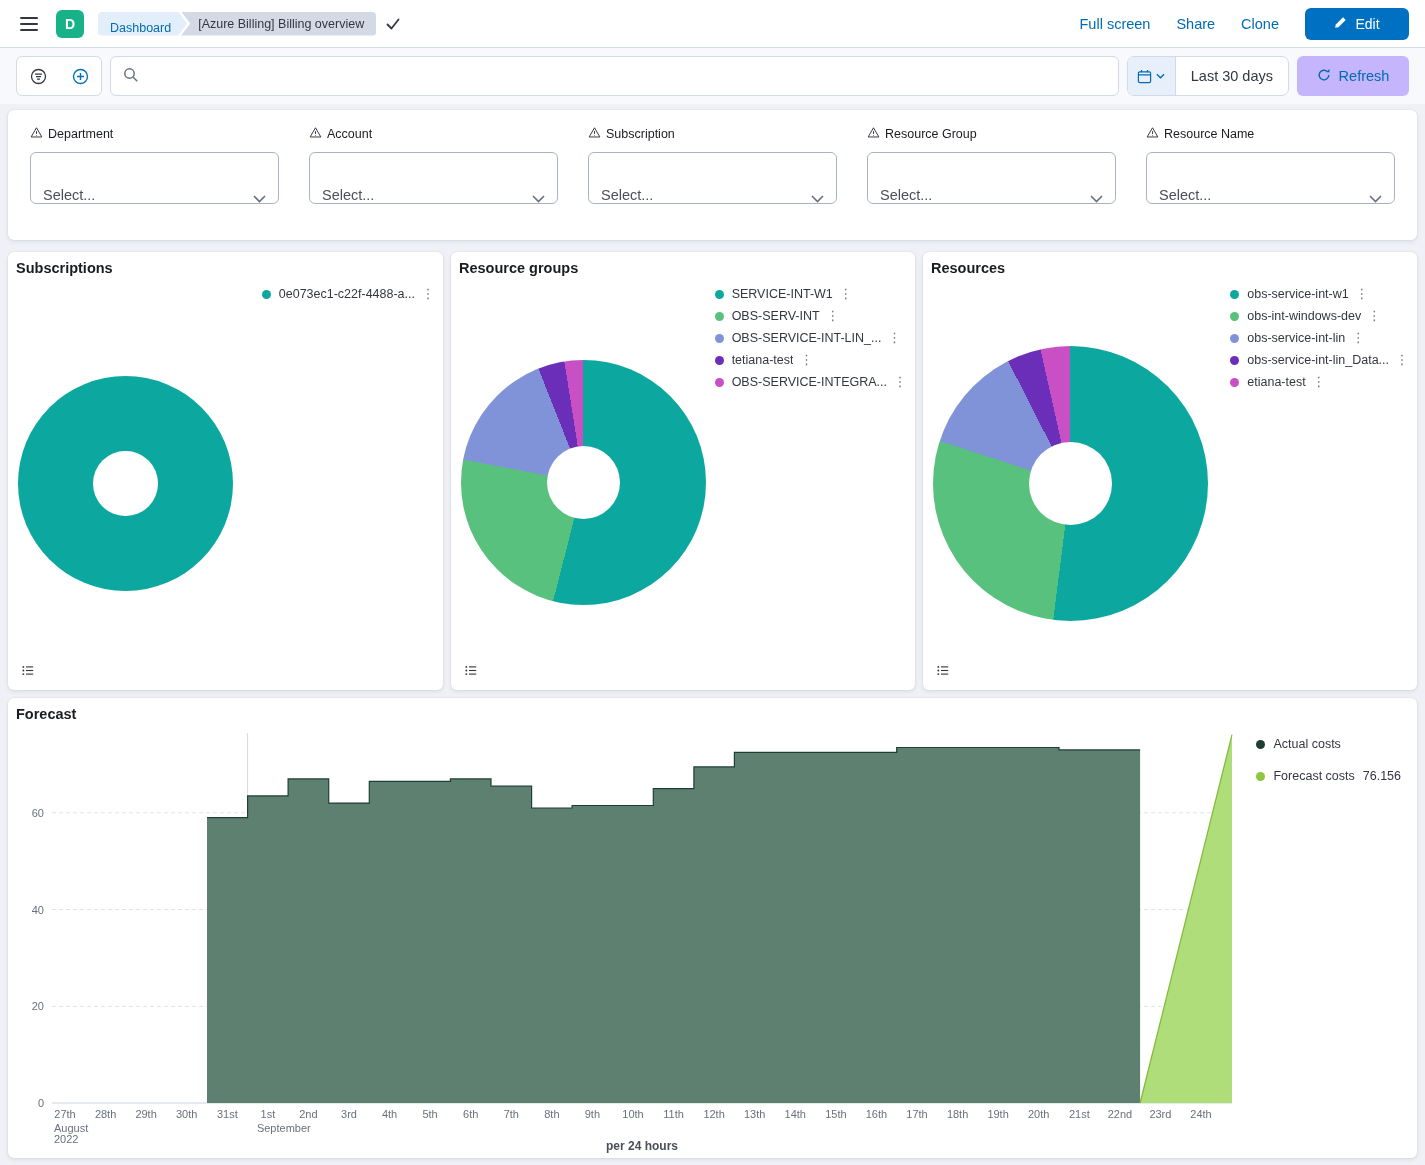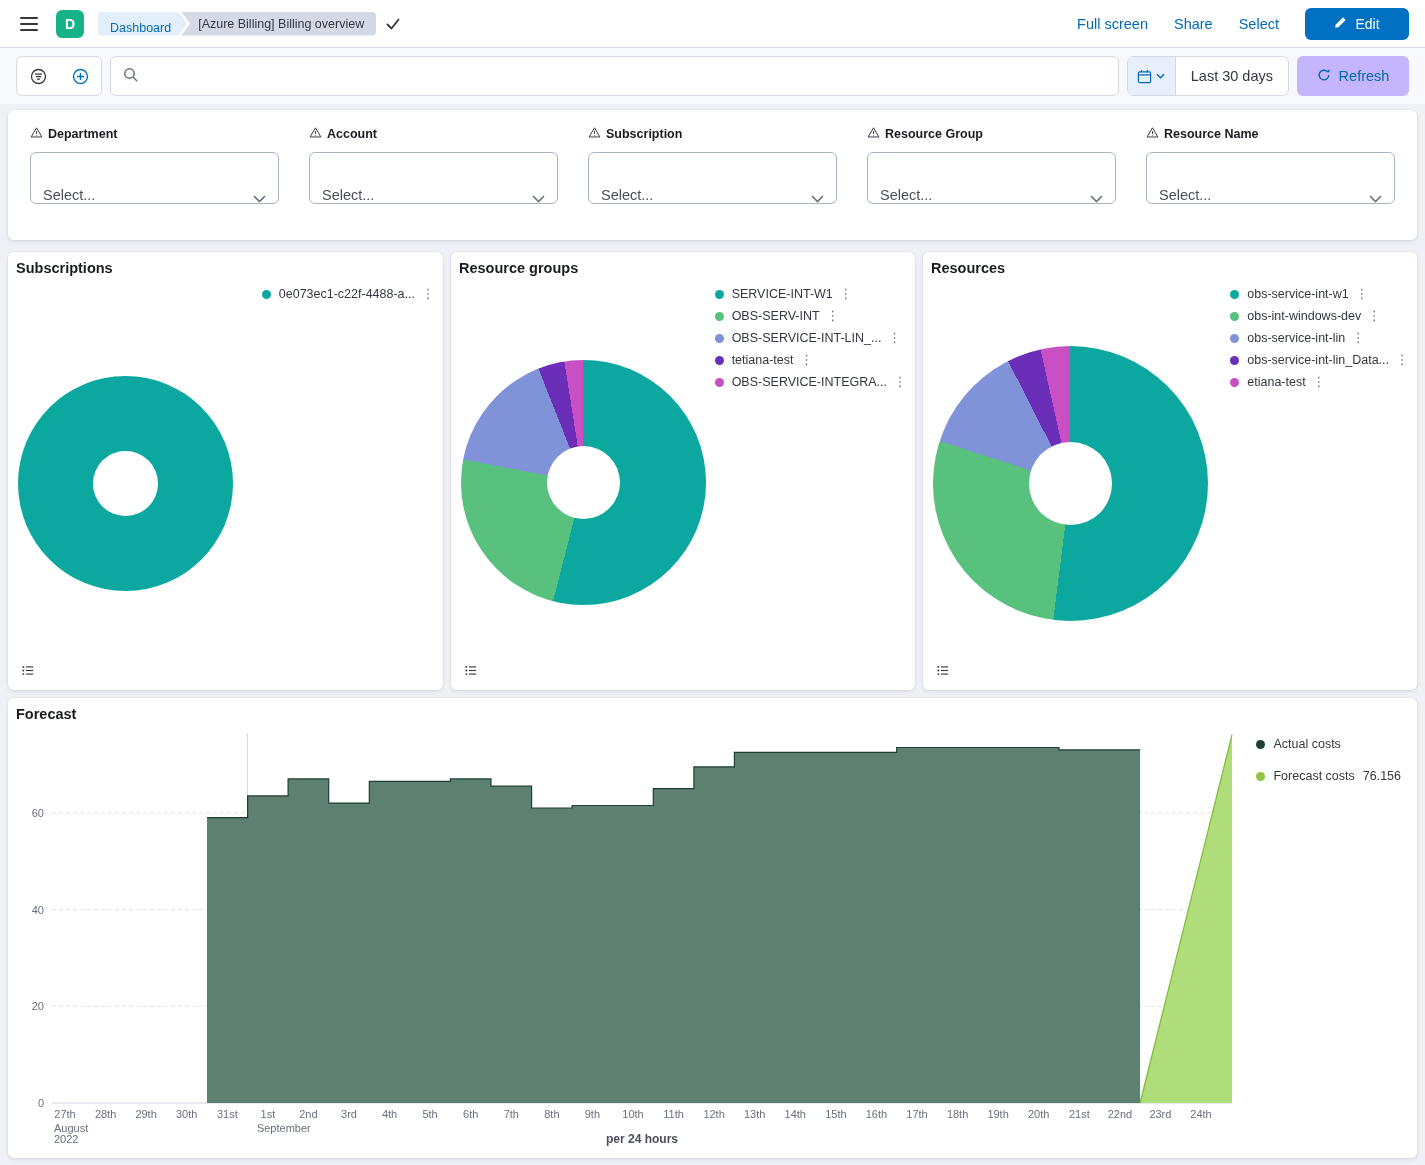--- a/index.html
+++ b/index.html
@@ -57,21 +57,21 @@
     font-size:14.5px; font-weight:500; display:flex; align-items:center; justify-content:center; gap:8px;
   }
 
   
   .controls-panel {
     margin:6px 8px 0; background:#fff; border-radius:6px; height:130px;
     box-shadow:0 0 2px rgba(33,43,54,.12), 0 2px 4px rgba(33,43,54,.08);
     display:flex; gap:30px; padding:16px 22px 0;
   }
   .control { flex:1; min-width:0; }
-  .control-label { display:flex; align-items:center; gap:5px; font-size:12.5px; font-weight:700; color:#1a1c21; margin-bottom:10px; }
+  .control-label { display:flex; align-items:center; gap:5px; font-size:12.5px; font-weight:400; color:#1a1c21; margin-bottom:10px; }
   .select-box {
     height:52px; background:#fff; border:1px solid #a9b4c2; border-radius:6px;
     display:flex; align-items:flex-end; justify-content:space-between; padding:0 12px;
     font-size:14.5px; color:#4a4f59; width:100%;
   }
 
   
   .donut-row { display:grid; grid-template-columns:435fr 464fr 494fr; gap:8px; margin:12px 8px 0; }
   .panel {
     position:relative; background:#fff; border-radius:6px;
@@ -87,21 +87,21 @@
   .donut { position:absolute; border-radius:50%; }
   .donut .hole { position:absolute; left:35%; top:35%; width:30%; height:30%; border-radius:50%; background:#fff; }
   .legend-toggle { position:absolute; left:8px; bottom:8px; width:24px; height:24px; border:none; background:transparent; display:flex; align-items:center; justify-content:center; border-radius:4px; }
 
   
   .forecast-panel { margin:8px 8px 0; height:460px; }
   .fc-legend { position:absolute; top:38px; right:16px; display:flex; flex-direction:column; gap:16px; align-items:flex-start; }
   .fc-legend .legend-label { max-width:none; }
   .fc-value { font-size:12.5px; color:#343741; margin-left:8px; }
   #forecast-svg { position:absolute; left:0; top:24px; }
-  .xlabel { position:absolute; left:44px; width:1180px; bottom:12px; text-align:center; font-size:12px; font-weight:700; color:#4a4f59; }
+  .xlabel { position:absolute; left:44px; width:1180px; bottom:5px; text-align:center; font-size:12px; font-weight:700; color:#4a4f59; }
 </style>
 </head>
 <body>
 
 <header class="app-header">
   <button class="icon-btn" title="Menu">
     <svg width="18" height="16" viewBox="0 0 18 16" fill="#343741">
         <rect y="1" width="18" height="2" rx="1"></rect>
         <rect y="7" width="18" height="2" rx="1"></rect>
         <rect y="13" width="18" height="2" rx="1"></rect>
@@ -115,21 +115,21 @@
     <span class="crumb crumb-last">[Azure Billing] Billing overview</span>
     <span class="save-check">
       <svg width="14" height="12" viewBox="0 0 14 12" fill="none" stroke="#343741" stroke-width="1.8" stroke-linecap="round" stroke-linejoin="round">
           <path d="M1.5 6.5 5.5 10.5 12.5 1.5"></path>
         </svg>
     </span>
   </nav>
   <div class="header-actions">
     <button class="header-link">Full screen</button>
     <button class="header-link">Share</button>
-    <button class="header-link">Select</button>
+    <button class="header-link">Clone</button>
     <button class="edit-btn">
       <span>
         <svg width="13" height="13" viewBox="0 0 16 16" fill="#fff">
             <path d="M11.2 1.6 14.4 4.8 5.4 13.8 1.4 14.6 2.2 10.6z"></path>
           </svg>
       </span>
       <span>Edit</span>
     </button>
   </div>
 </header>

